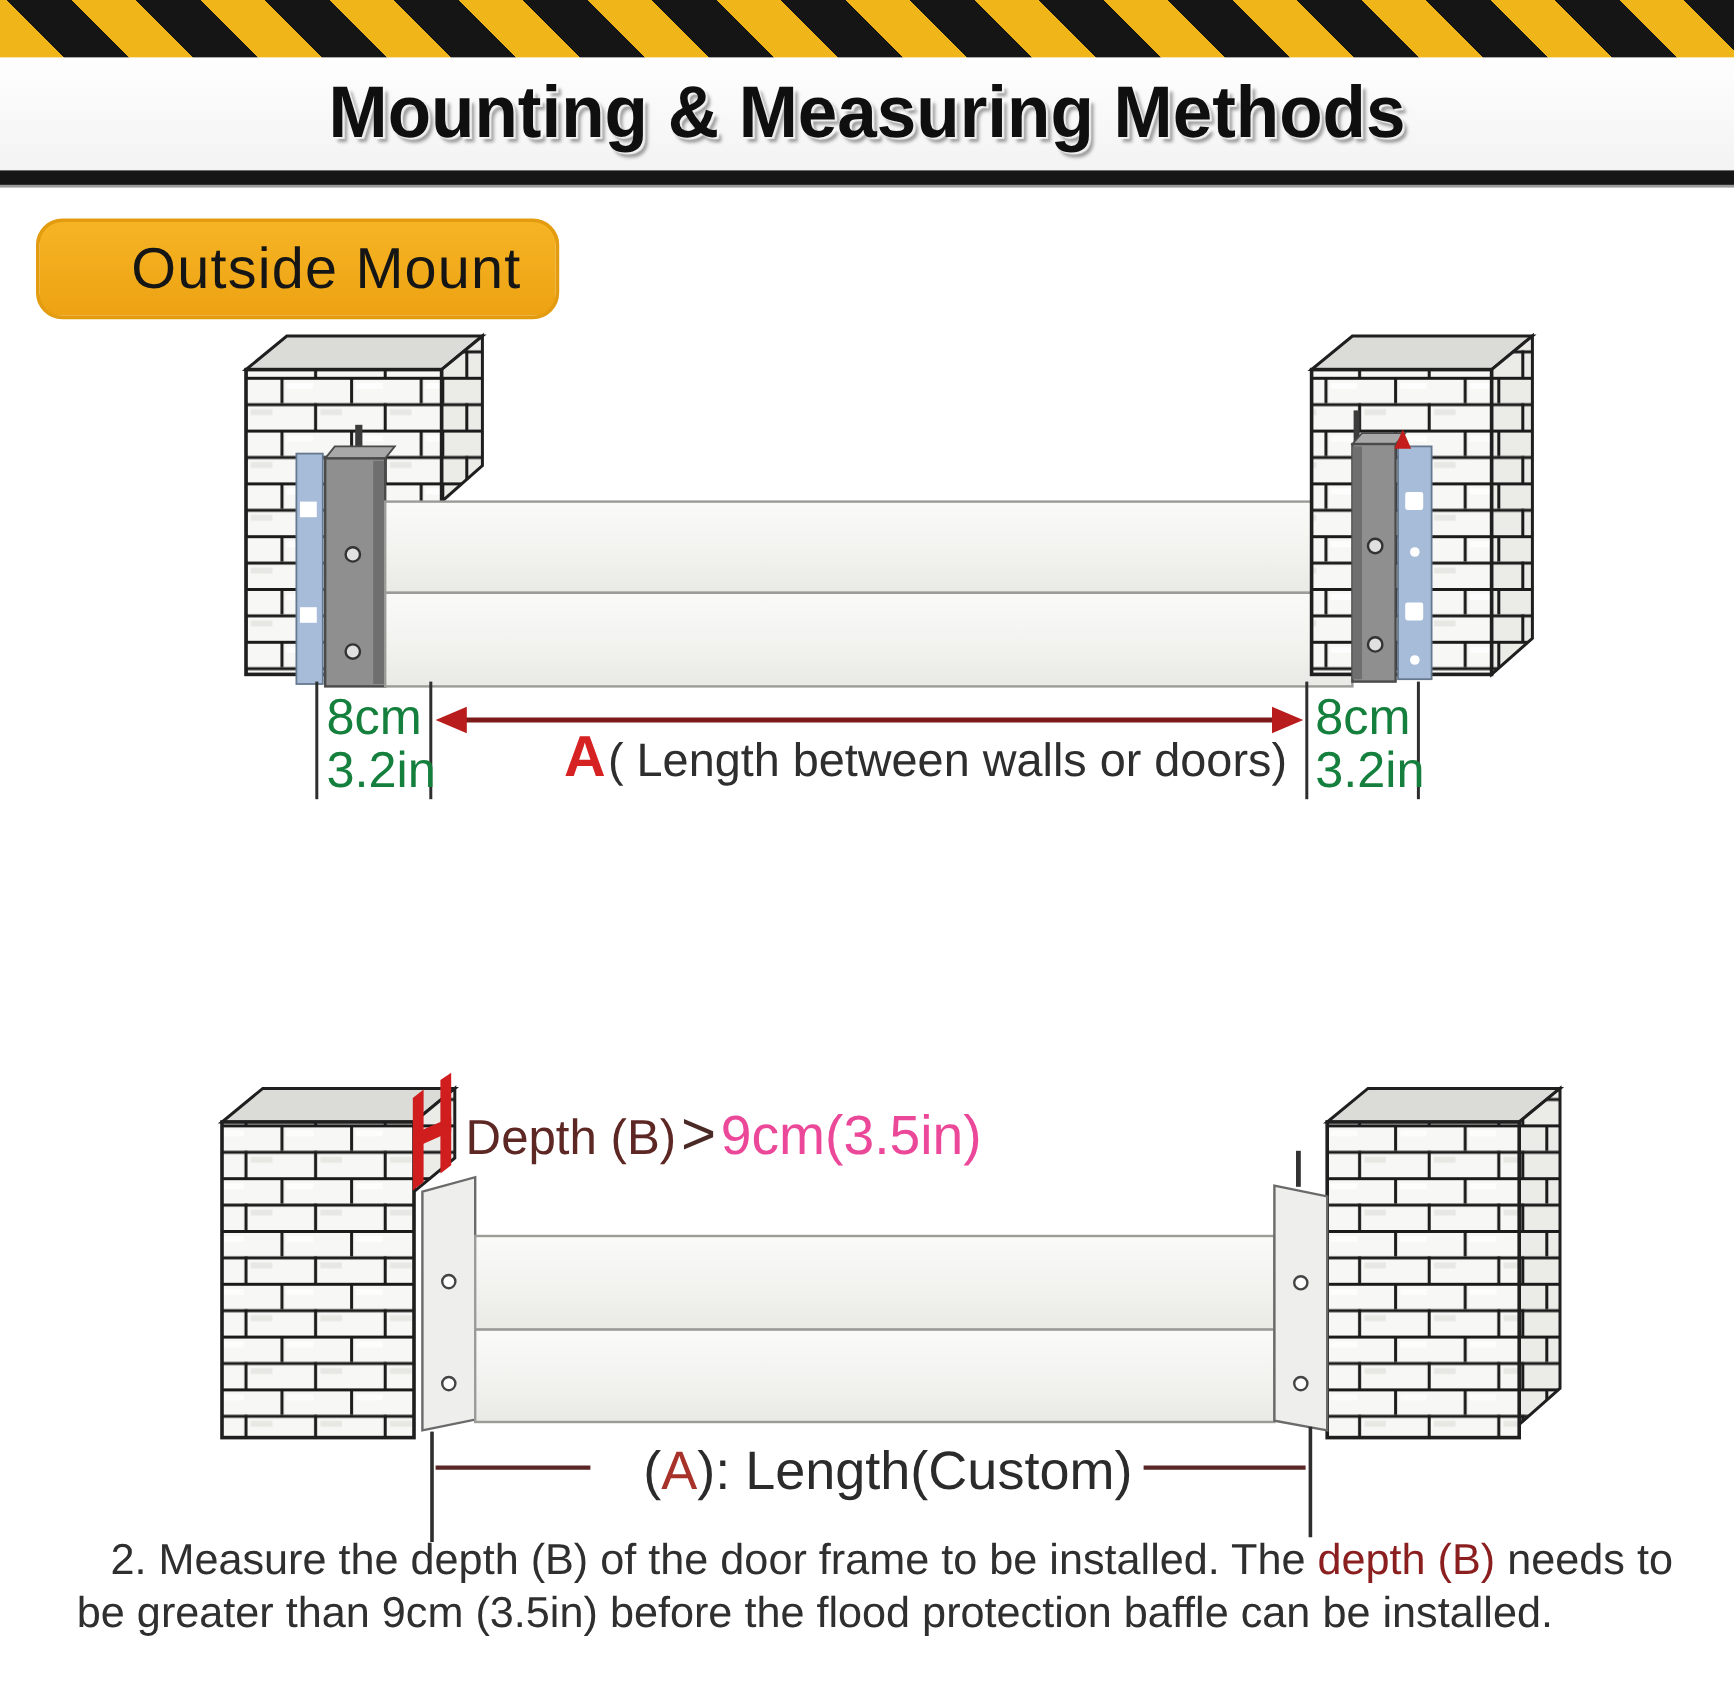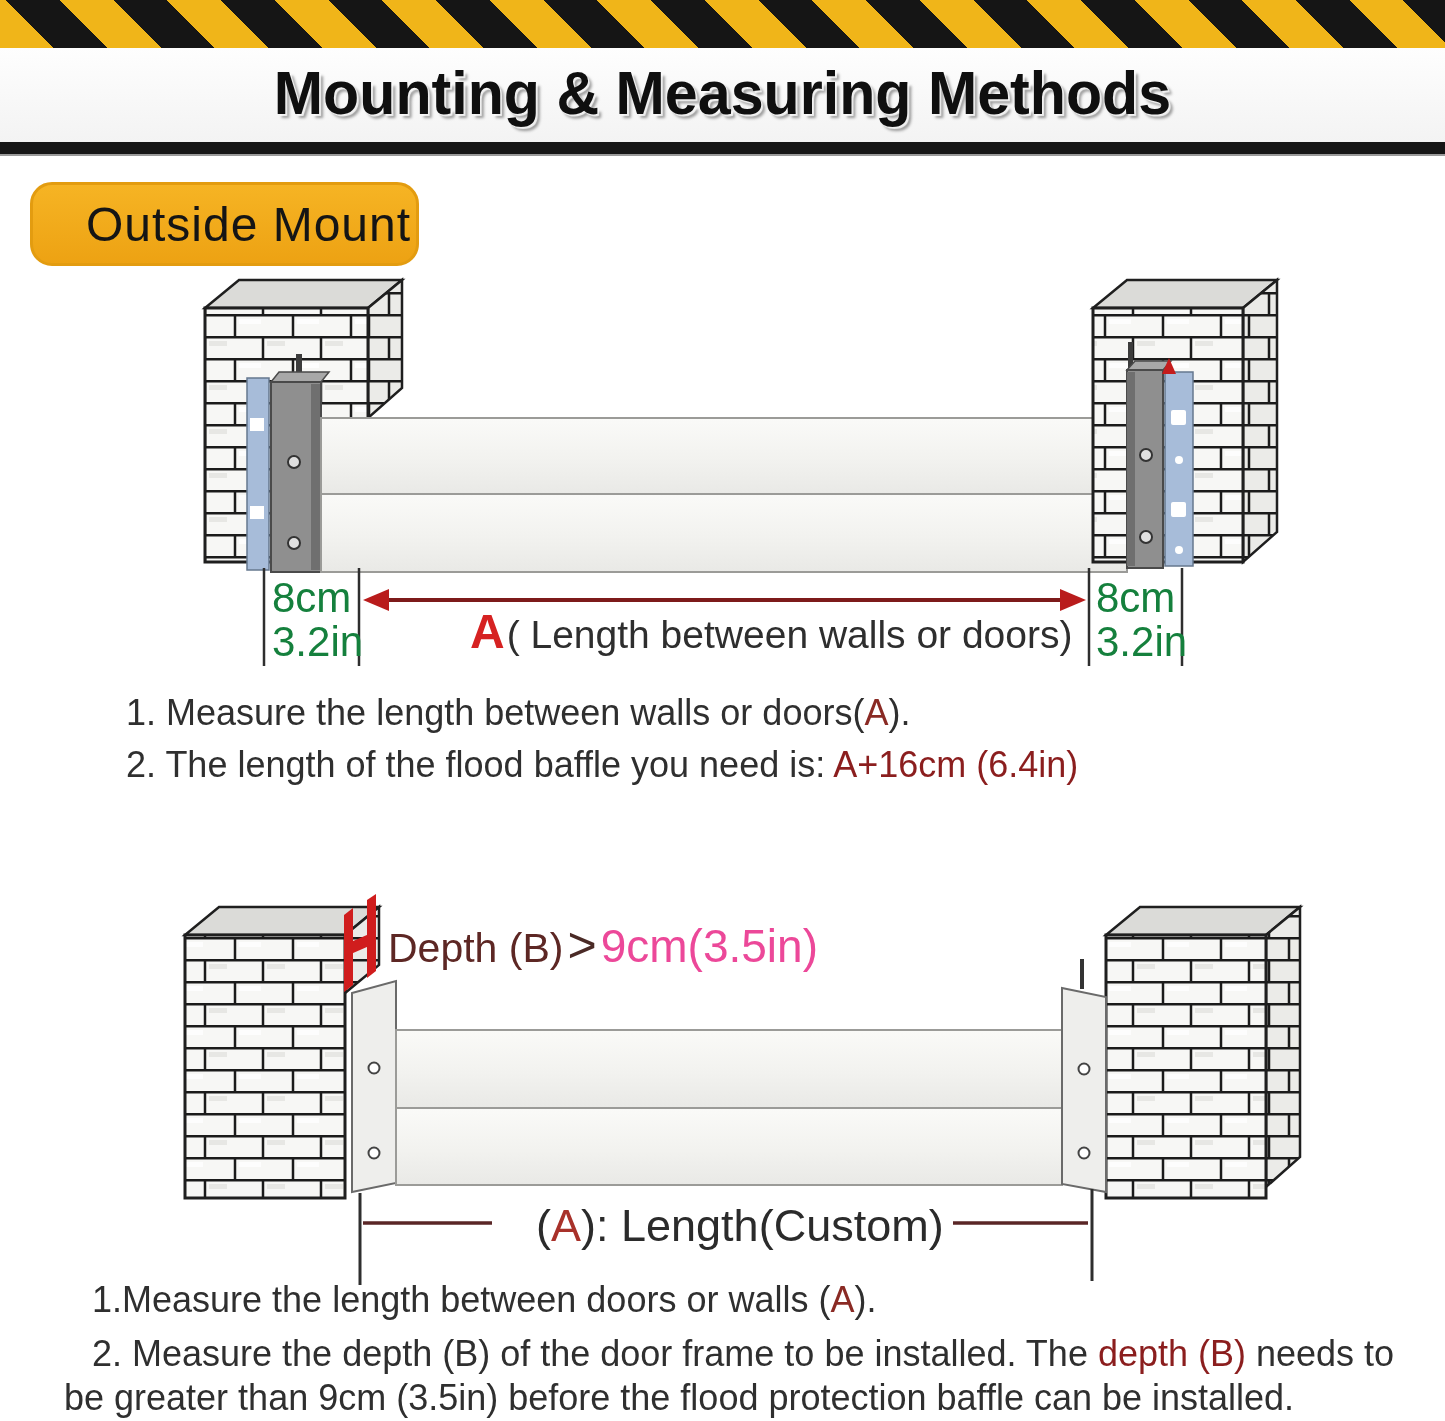--- a/index.html
+++ b/index.html
@@ -21,21 +21,21 @@
     white-space:nowrap;
   }
   .black-bar{position:absolute;left:0;top:142px;width:1445px;height:12px;background:#161616;border-bottom:2px solid #9a9a9a;}
   
   .ylabel{
     position:absolute;height:84px;border-radius:22px;
     background:linear-gradient(#f6b424,#eda213);border:3px solid #e39c10;
     box-sizing:border-box;display:flex;align-items:center;justify-content:center;
     font-size:48px;color:#151515;letter-spacing:1px;white-space:nowrap;
   }
-  .ylabel-outside{left:30px;top:182px;width:389px;padding-left:48px;}
+  .ylabel-outside{left:30px;top:182px;width:436px;padding-left:48px;}
   .ylabel-inside{left:30px;top:815px;width:365px;}
   
   svg.diagram{position:absolute;left:0;width:1445px;height:400px;}
   #d1{top:270px;} #d2{top:893px;}
   .topface{fill:#dbdbd8;stroke:#1f1f1f;stroke-width:2.5;}
   .sideface{fill:url(#brickS);stroke:#1f1f1f;stroke-width:2.5;}
   .frontface{fill:url(#brickF);stroke:#1f1f1f;stroke-width:3;}
   .panel{fill:url(#panelG);stroke:#9b9b98;stroke-width:2;}
   .dimline{stroke:#2e2e2e;stroke-width:2.5;}
   
@@ -164,24 +164,20 @@
   </div>
   <div class="arrow-label">
     <span class="big-a">A</span>
     <span class="lbl">( Length between walls or doors)</span>
   </div>
   <div class="dim dim-right">
     <div>8cm</div>
     <div>3.2in</div>
   </div>
 
-  <div class="steps steps1">
-    <p><span>1. Measure the length between walls or doors(</span><span class="hl-a">A</span><span>).</span></p>
-    <p><span>2. The length of the flood baffle you need is: </span><span class="hl-red">A+16cm (6.4in)</span></p>
-  </div>
 
 
   <svg id="d2" class="diagram" viewBox="0 0 1445 400">
 
     <g>
       <polygon class="topface" points="185,42 345,42 379,14 219,14"></polygon>
       <polygon class="sideface" points="345,42 379,14 379,72 345,100"></polygon>
       <rect class="frontface" x="185" y="42" width="160" height="263"></rect>
     </g>
     <g fill="#d01d1d">
@@ -223,17 +219,16 @@
   <div class="depth-label">
     <span class="d1t">Depth (B) </span>
     <span class="gt">&gt;</span>
     <span class="d2t">9cm(3.5in)</span>
   </div>
   <div class="len-label">
     <span>(</span><span class="hlA">A</span><span>): Length(Custom)</span>
   </div>
 
   <div class="steps steps2">
-    <p><span>1.Measure the length between doors or walls (</span><span class="hl-a">A</span><span>).</span></p>
     <p><span>2. Measure the depth (B) of the door frame to be installed. The </span><span class="hl-red">depth (B)</span><span> needs to be greater than 9cm (3.5in) before the flood protection baffle can be installed.</span></p>
   </div>
 
 </div>
 
 </body></html>

